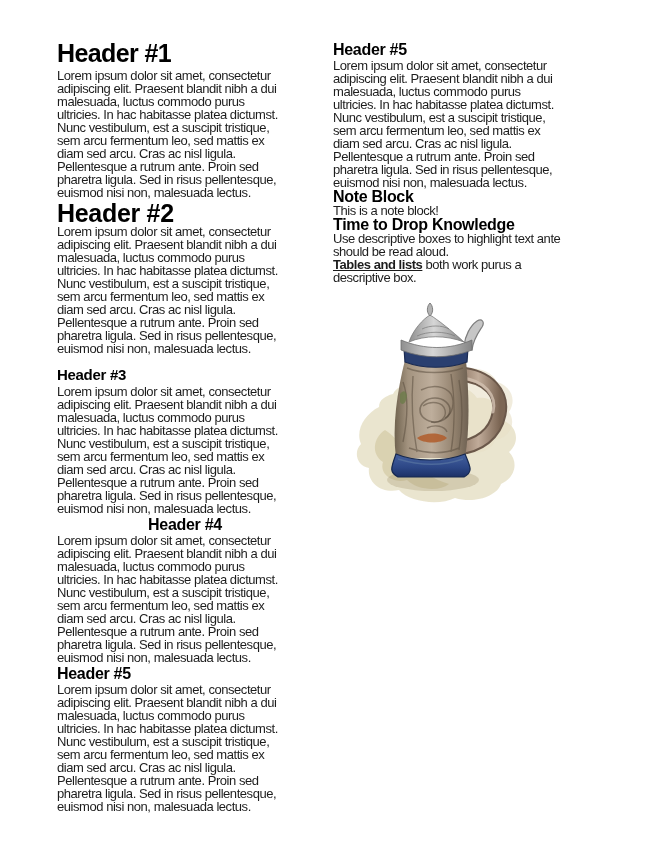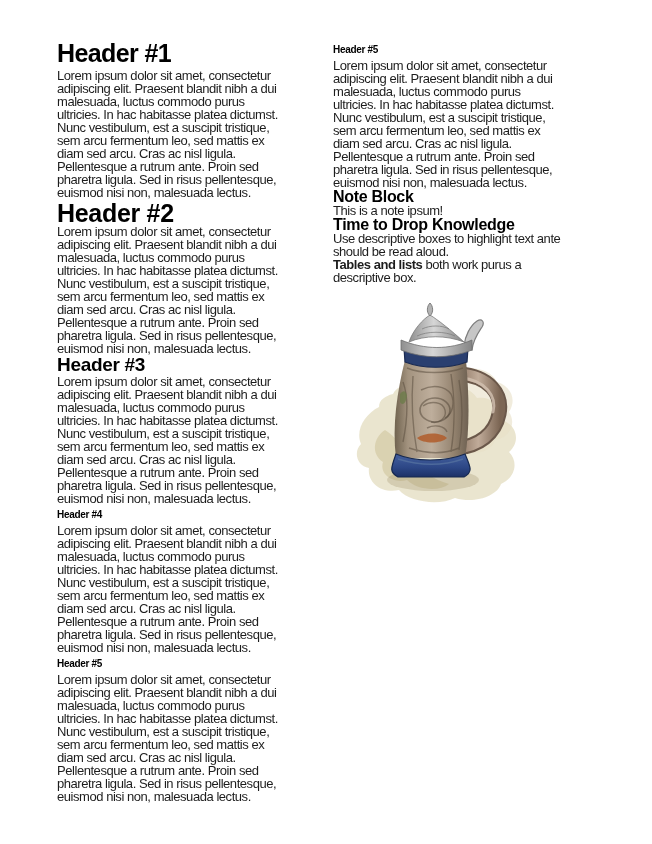--- a/index.html
+++ b/index.html
@@ -25,25 +25,25 @@
     white-space:pre;
   }
   h1,h2,h3,h4,h5,h6{
     color:#000;
     font-family:"Liberation Sans", sans-serif;
     letter-spacing:-0.3px;
     white-space:nowrap;
   }
   h1{font-size:25px;line-height:26px;margin:0 0 3px 0;letter-spacing:-0.6px;}
   h2{font-size:25px;line-height:20px;margin:4px 0 2px 0;}
-  h3{font-size:19px;line-height:16px;margin:2px 0 2px 0;}
-  h4{font-size:10px;line-height:14px;margin:3px 0 2px 0;}
-  h5{font-size:10px;line-height:14px;margin:3px 0 2px 0;}
+  h3{font-size:15px;line-height:16px;margin:12px 0 2px 0;}
+  h4{font-size:16px;line-height:14px;margin:3px 0 2px 0;text-align:center;}
+  h5{font-size:16px;line-height:14px;margin:3px 0 2px 0;}
   h6{font-size:16px;line-height:12px;margin:2px 0 1px 0;}
-  .lead-bold{font-weight:bold;}
+  .lead-bold{font-weight:bold;text-decoration:underline;}
   .figure{
     position:relative;
     margin:18px 0 0 18px;
     width:172px;height:206px;
   }
 </style>
 </head>
 <body>
 
 <div class="page">
@@ -117,21 +117,21 @@
 malesuada, luctus commodo purus
 ultricies. In hac habitasse platea dictumst.
 Nunc vestibulum, est a suscipit tristique,
 sem arcu fermentum leo, sed mattis ex
 diam sed arcu. Cras ac nisl ligula.
 Pellentesque a rutrum ante. Proin sed
 pharetra ligula. Sed in risus pellentesque,
 euismod nisi non, malesuada lectus.</p>
 
     <h6>Note Block</h6>
-    <p class="body-text">This is a note ipsum!</p>
+    <p class="body-text">This is a note block!</p>
 
     <h6>Time to Drop Knowledge</h6>
     <p class="body-text">Use descriptive boxes to highlight text ante
 should be read aloud.</p>
 
     <p class="body-text"><span class="lead-bold">Tables and lists</span><span> both work purus a
 descriptive box.</span></p>
 
     <div class="figure">
       <svg width="172" height="206" viewBox="0 0 172 206" xmlns="http://www.w3.org/2000/svg">

